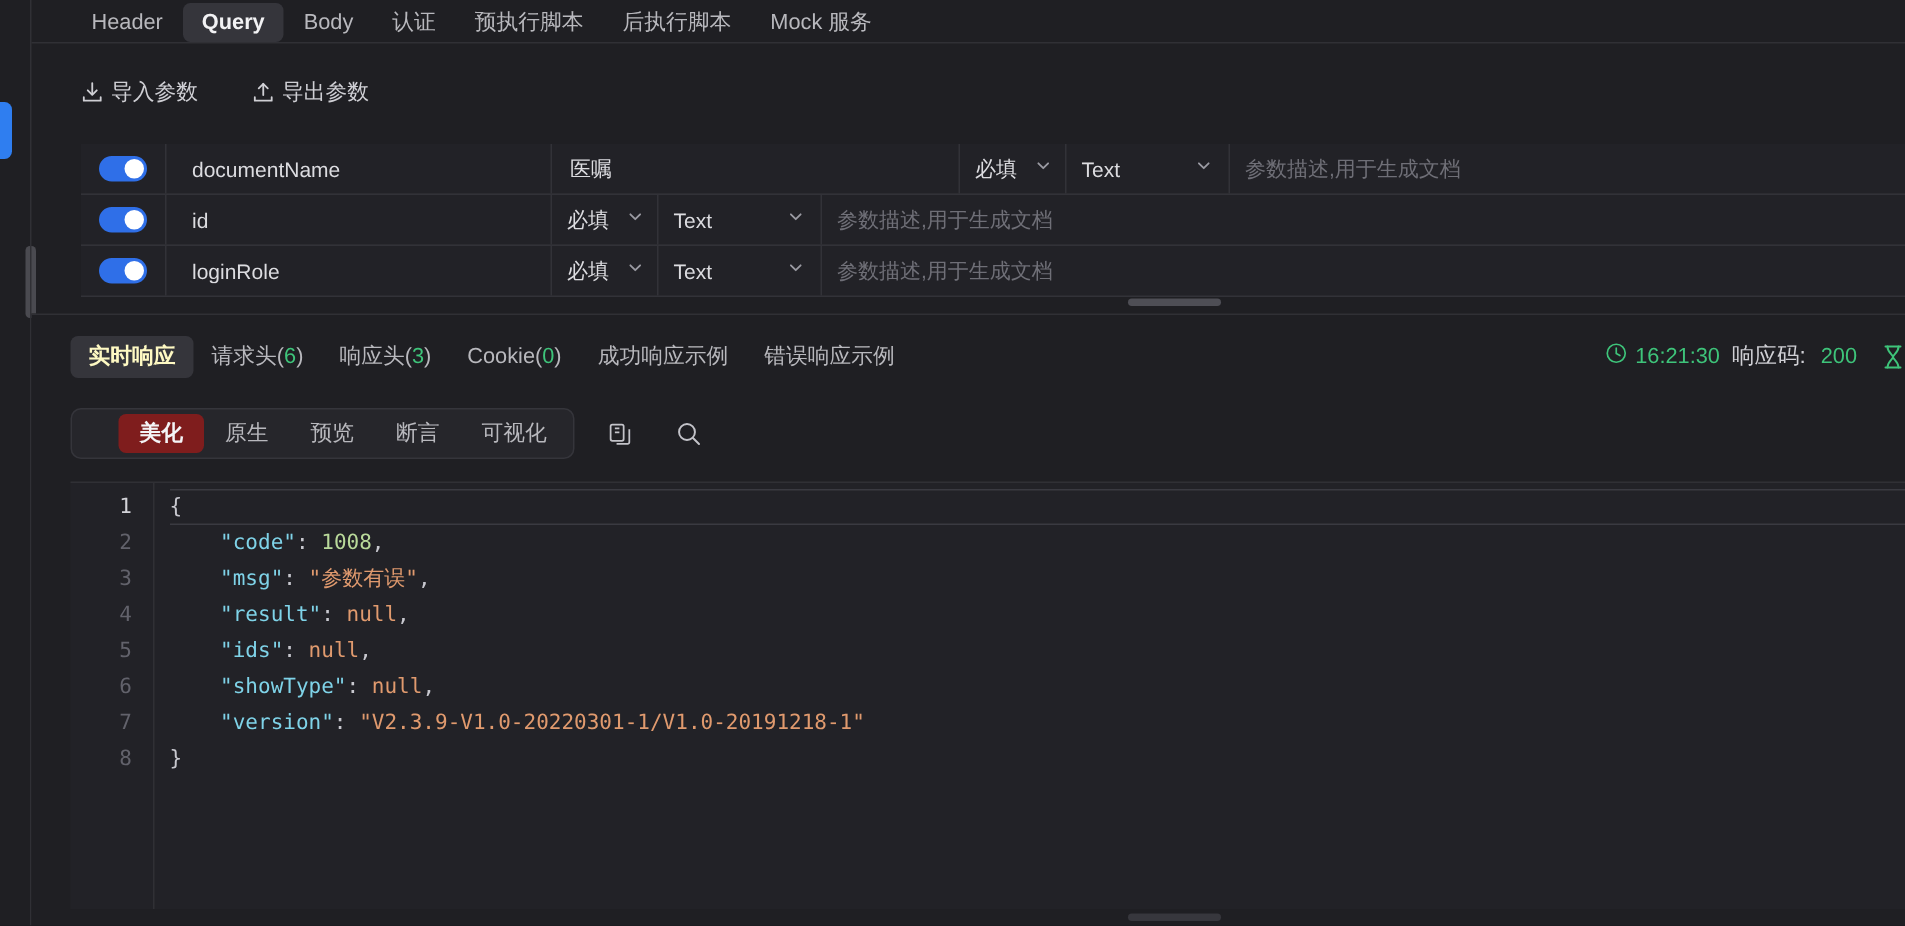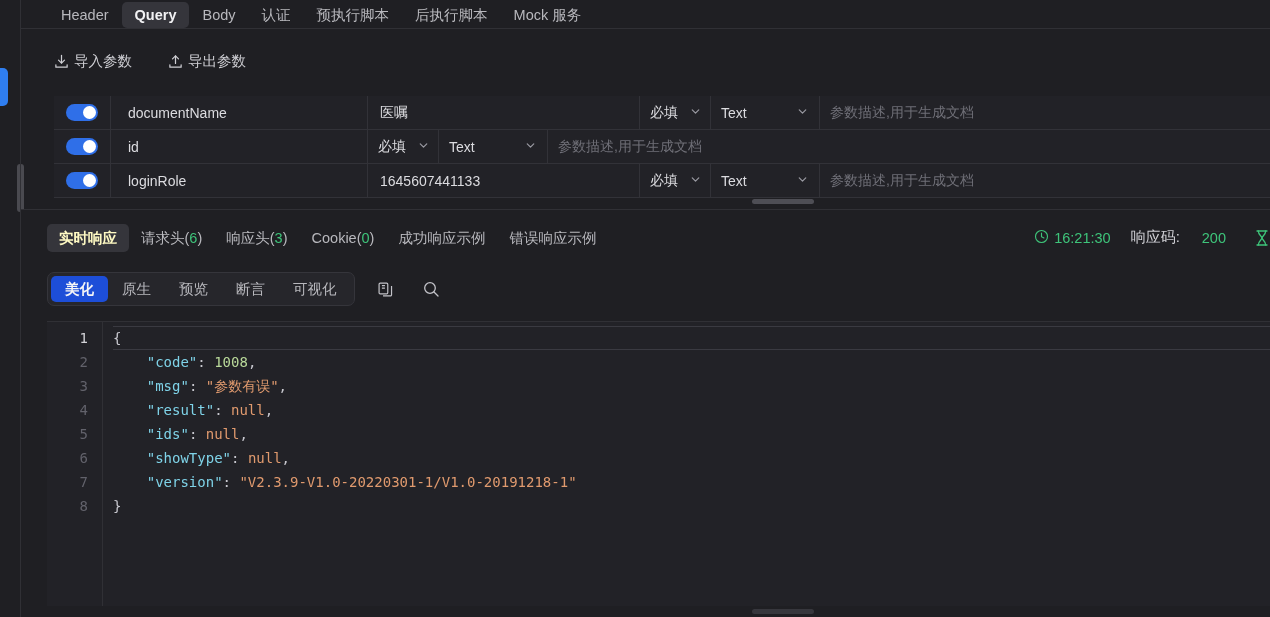--- a/index.html
+++ b/index.html
@@ -103,42 +103,42 @@
   }
   .rtab {
     font-size: 14.5px; color: #b8b8bd; padding: 5px 12px; border-radius: 5px;
     cursor: pointer; white-space: nowrap; line-height: 18px;
   }
   .rtab.active { background: #35353b; color: #fef9c3; font-weight: bold; }
   .cnt { color: #3ec47a; }
 
   .statusBox {
     position: absolute; right: 0px; top: 18px; display: flex;
-    align-items: center; gap: 20px; white-space: nowrap;
+    align-items: center; gap: 8px; white-space: nowrap;
   }
   .stTime { font-size: 14.5px; color: #3ec47a; display: flex; align-items: center; gap: 5px; }
   .stLabel { font-size: 15px; color: #cfcfd4; text-align: center; }
   .stCode { font-size: 14.5px; color: #3ec47a; margin-left: 2px; }
   .stIcon { margin-left: 8px; display: flex; align-items: center; }
 
   
   .viewerBar {
     position: absolute; left: 26px; top: 62px;
     display: flex; align-items: center;
   }
   .viewerTabs {
     display: flex; align-items: center; gap: 0px;
     background: #26262b; border: 1px solid #35353b; border-radius: 7px;
     padding: 3px; height: 34px;
   }
   .vtab {
     font-size: 14.5px; color: #b8b8bd; padding: 3px 14px; border-radius: 5px;
     cursor: pointer; white-space: nowrap; line-height: 20px;
   }
-  .vtab.active { background: #1d4ed8; color: #f4f4f6; font-weight: bold; }
+  .vtab.active { background: #7f1d1d; color: #f4f4f6; font-weight: bold; margin-left: 28px; }
   .vicon {
     margin-left: 22px; cursor: pointer; display: flex; align-items: center;
     color: #c3c3c9;
   }
   .vicon + .vicon { margin-left: 28px; }
 
   
   .codeWrap {
     position: absolute; left: 26px; top: 111px; width: 1223px; height: 285px;
     display: flex; background: #222227;
@@ -273,23 +273,20 @@
           </div>
         </div>
         <div class="prow">
           <div class="cell c-toggle">
             <div class="switch">
               <i></i>
             </div>
           </div>
           <div class="cell c-name">
             <span class="ptext">loginRole</span>
-          </div>
-          <div class="cell c-value">
-            <span class="pval">1645607441133</span>
           </div>
           <div class="cell c-req">
             <span class="selTxt">必填</span>
             <span><svg class="chev" width="13" height="13" viewBox="0 0 16 16" fill="none" stroke="currentColor" stroke-width="1.5" stroke-linecap="round" stroke-linejoin="round">
                 <path d="M4 6 L8 10 L12 6"></path>
               </svg></span>
           </div>
           <div class="cell c-type">
             <span class="selTxt">Text</span>
             <span><svg class="chev" width="13" height="13" viewBox="0 0 16 16" fill="none" stroke="currentColor" stroke-width="1.5" stroke-linecap="round" stroke-linejoin="round">

